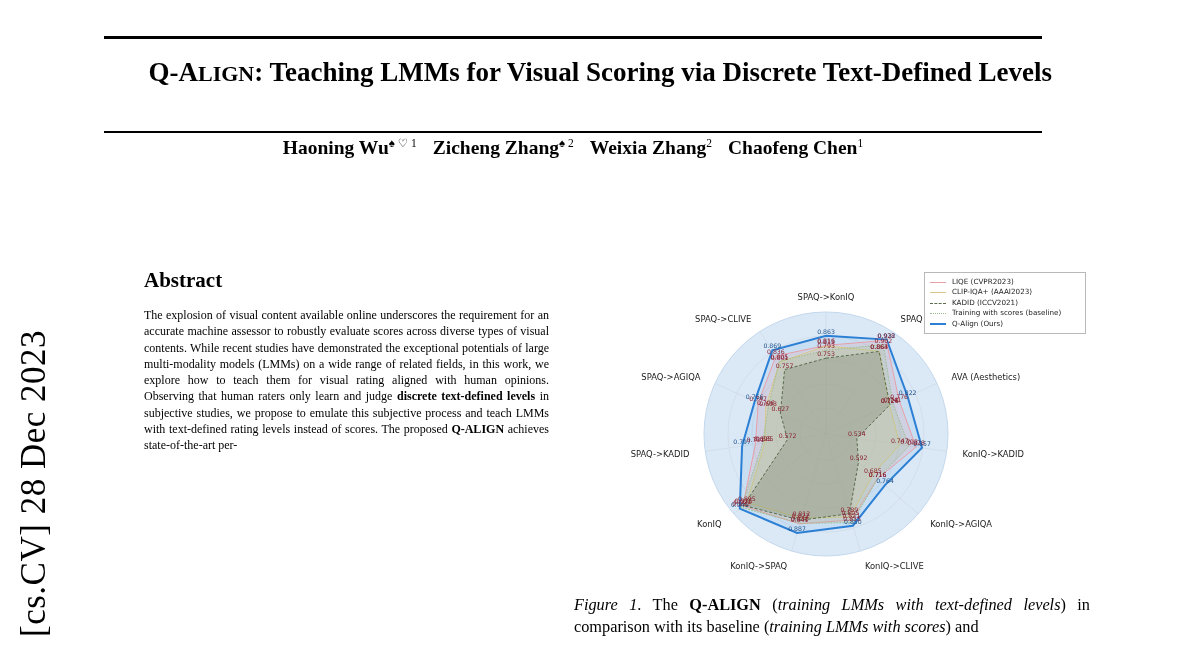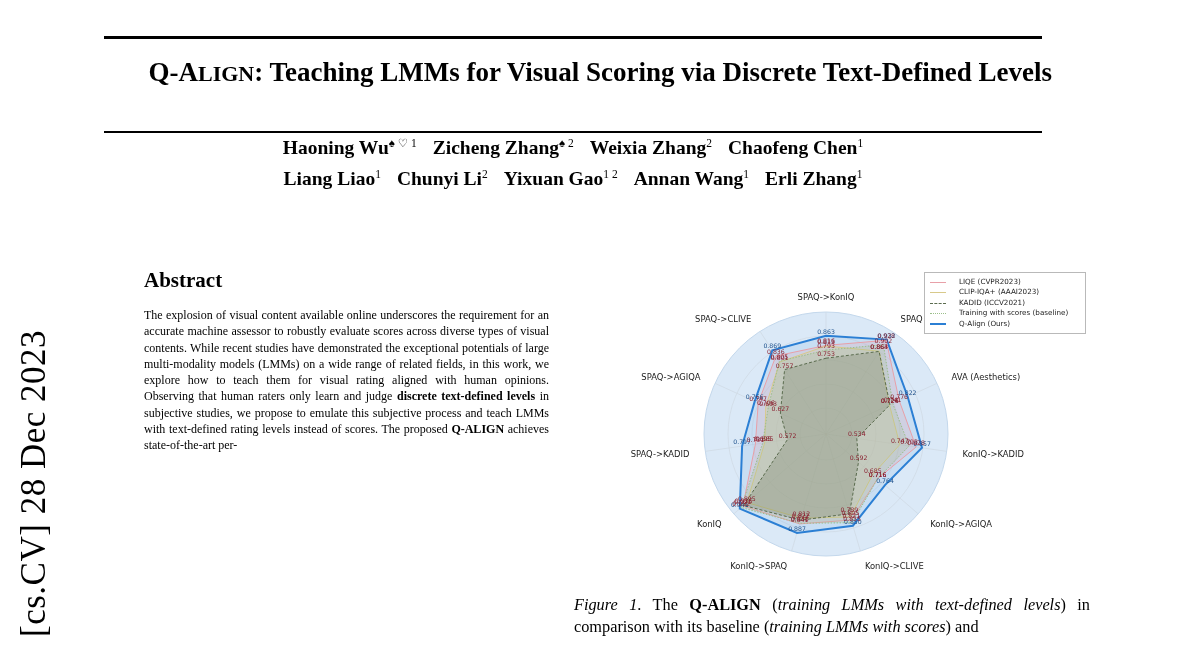--- a/index.html
+++ b/index.html
@@ -125,21 +125,21 @@
     top: 4px;
     width: 150px;
     border: 1px solid #b9b9b9;
     background: #fff;
     padding: 4px 5px;
     font-size: 7.2px;
     font-family: "DejaVu Sans", sans-serif;
     line-height: 1.45;
     color: #222;
   }
-  .legend-row { display: flex; align-items: center; gap: 13px; }
+  .legend-row { display: flex; align-items: center; gap: 6px; }
   .legend-swatch { width: 16px; height: 0; border-top-width: 1.4px; border-top-style: solid; flex: none; }
 
   .fig-caption {
     margin-top: 6px;
     font-size: 16.3px;
     line-height: 1.33;
     text-align: justify;
     padding-right: 4px;
   }
   .fig-caption i { font-style: italic; }
@@ -156,23 +156,20 @@
 
   <div class="title">
     <span>Q-A</span><span class="sc-small">LIGN</span><span>: Teaching LMMs for Visual Scoring via Discrete Text-Defined Levels</span>
   </div>
 
   <div class="rule rule-bottom"></div>
 
   <div class="authors">
     <div>
       <span class="nm">Haoning Wu</span><sup>♠ ♡ 1</sup><span class="gap"></span><span class="nm">Zicheng Zhang</span><sup>♠ 2</sup><span class="gap"></span><span class="nm">Weixia Zhang</span><sup>2</sup><span class="gap"></span><span class="nm">Chaofeng Chen</span><sup>1</sup>
-    </div>
-    <div>
-      <span class="nm">Liang Liao</span><sup>1</sup><span class="gap"></span><span class="nm">Chunyi Li</span><sup>2</sup><span class="gap"></span><span class="nm">Yixuan Gao</span><sup>1 2</sup><span class="gap"></span><span class="nm">Annan Wang</span><sup>1</sup><span class="gap"></span><span class="nm">Erli Zhang</span><sup>1</sup>
     </div>
   </div>
 
   <div class="columns">
 
     <div class="col-left">
       <div class="abstract-head">Abstract</div>
       <div class="abstract-body"><span>The explosion of visual content available online underscores the requirement for an accurate machine assessor to robustly evaluate scores across diverse types of visual contents. While recent studies have demonstrated the exceptional potentials of large multi-modality models (LMMs) on a wide range of related fields, in this work, we explore how to teach them for visual rating aligned with human opinions. Observing that human raters only learn and judge </span><b>discrete text-defined levels</b><span> in subjective studies, we propose to emulate this subjective process and teach LMMs with text-defined rating levels instead of scores. The proposed </span><b class="sc">Q-ALIGN</b><span> achieves state-of-the-art per-</span></div>
     </div>
 

